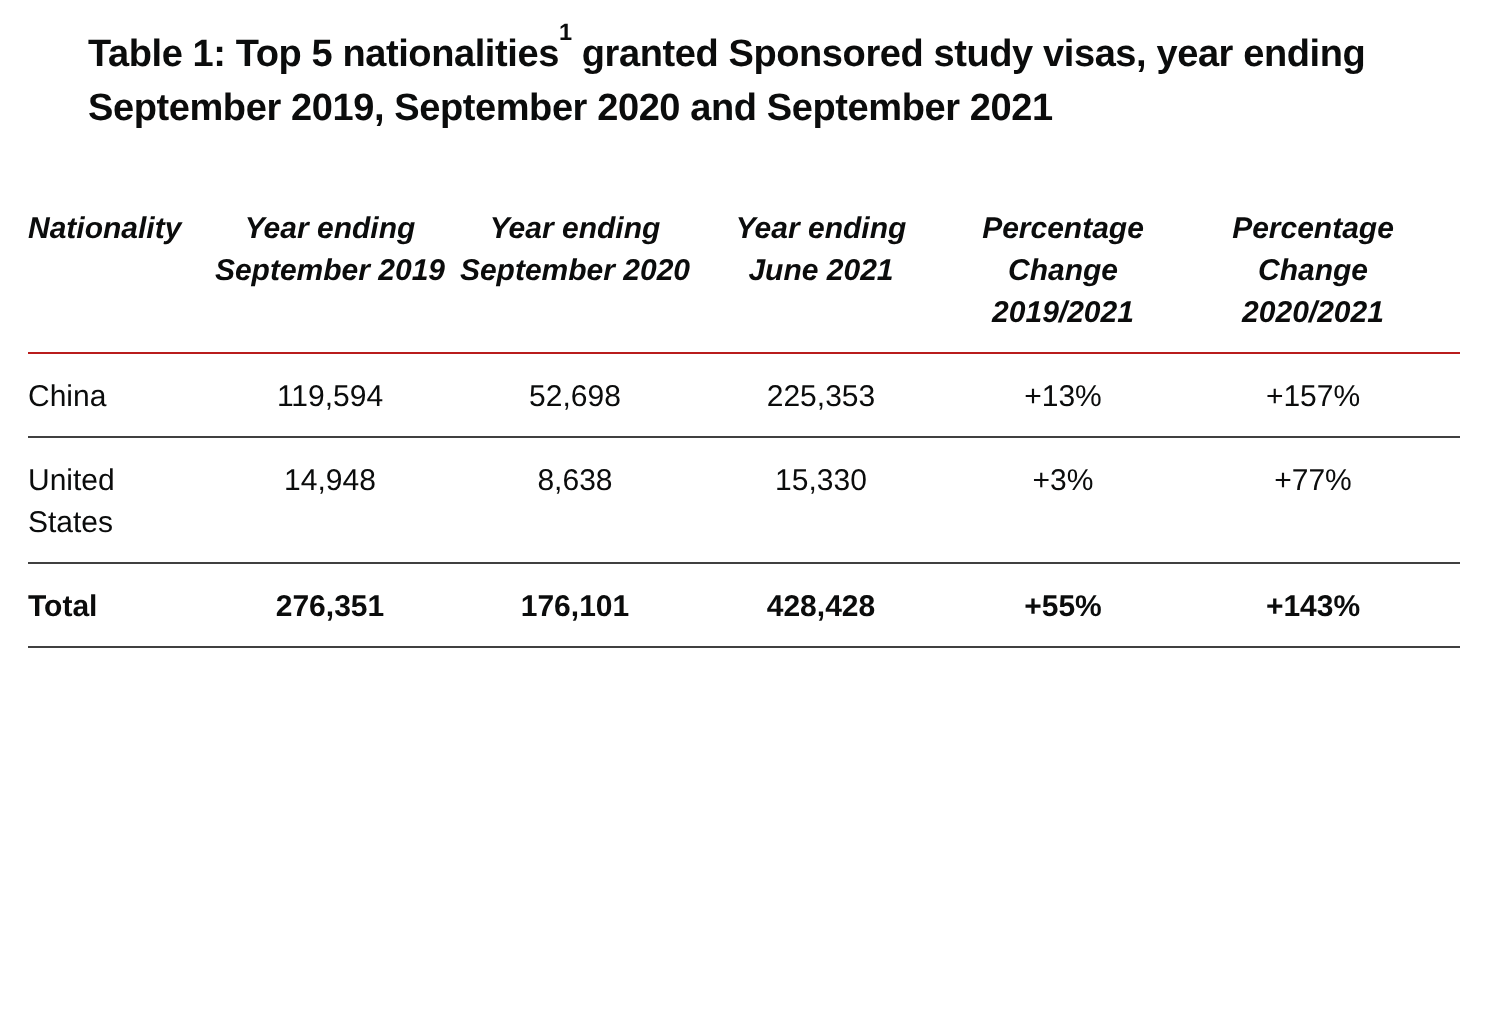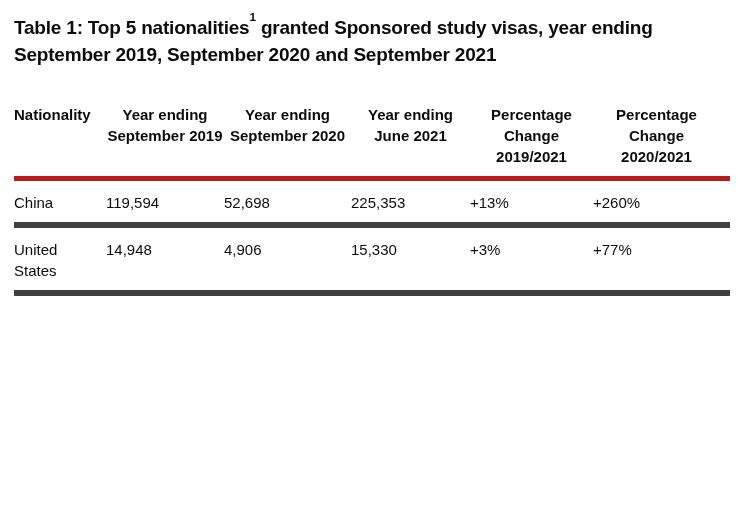--- a/index.html
+++ b/index.html
@@ -11,20 +11,21 @@
   }
   .page { padding: 14px 14px 6px 14px; }
 
   .title {
     font-size: 19px;
     line-height: 27px;
     font-weight: 700;
     letter-spacing: -0.2px;
     max-width: 716px;
     margin-bottom: 36px;
+    margin-left: 30px;
   }
   .title sup, td sup {
     font-size: 0.62em;
     line-height: 0;
     position: relative;
     top: -0.5em;
   }
 
   table.data-table {
     width: 716px;
@@ -34,28 +35,28 @@
     line-height: 21px;
   }
   th {
     font-weight: 700;
     text-align: center;
     vertical-align: top;
     padding: 0 0 9px 0;
   }
   th.left, td.left { text-align: left; }
   td {
-    text-align: left;
+    text-align: center;
     vertical-align: top;
     padding: 11px 0 9px 0;
   }
   td.left { padding-right: 8px; }
   th:last-child, td:last-child { padding-right: 10px; }
-  thead tr { border-bottom: 5px solid #b91c1c; }
-  tbody tr { border-bottom: 6px solid #404040; }
+  thead tr { border-bottom: 1px solid #b91c1c; font-style: italic; }
+  tbody tr { border-bottom: 1px solid #404040; }
   tr.total-row td { font-weight: 700; }
 </style>
 </head>
 <body>
 
 <div class="page">
 
   <h2 class="title"><span>Table 1: Top 5 nationalities</span><sup>1</sup><span> granted Sponsored study visas, year ending September 2019, September 2020 and September 2021</span></h2>
 
   <table class="data-table">
@@ -77,26 +78,34 @@
         <th>Percentage Change 2020/2021</th>
       </tr>
     </thead>
     <tbody>
       <tr>
         <td class="left"><span>China</span><sup></sup></td>
         <td>119,594</td>
         <td>52,698</td>
         <td>225,353</td>
         <td>+13%</td>
-        <td>+260%</td>
+        <td>+157%</td>
       </tr>
       <tr>
         <td class="left"><span>United States</span><sup></sup></td>
         <td>14,948</td>
-        <td>4,906</td>
+        <td>8,638</td>
         <td>15,330</td>
         <td>+3%</td>
         <td>+77%</td>
+      </tr>
+      <tr class="total-row">
+        <td class="left">Total</td>
+        <td>276,351</td>
+        <td>176,101</td>
+        <td>428,428</td>
+        <td>+55%</td>
+        <td>+143%</td>
       </tr>
     </tbody>
   </table>
 
 </div>
 
 </body></html>

